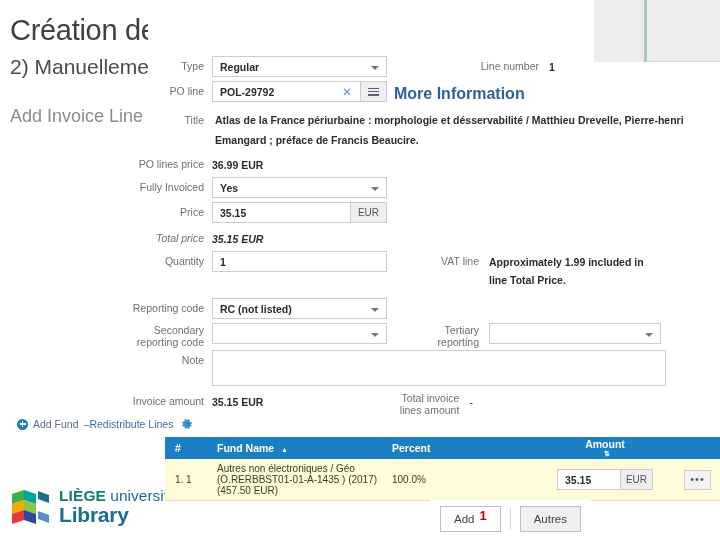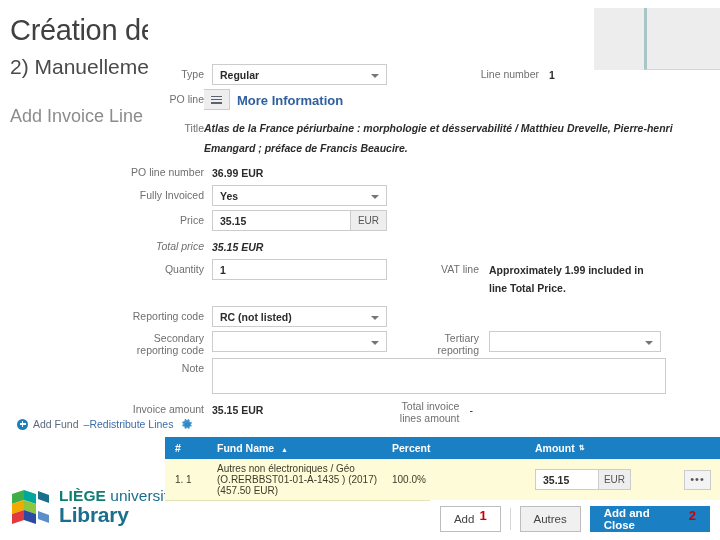--- a/index.html
+++ b/index.html
@@ -32,21 +32,21 @@
   .logo { position: absolute; left: 8px; top: 487px; display: flex; align-items: center; }
   .logo-mark { width: 44px; height: 40px; position: relative; margin-right: 7px; }
   .logo-text { line-height: 1.02; }
   .logo-l1 { font-size: 15.5px; }
   .logo-l1 b { color: #0f7d72; font-weight: 700; letter-spacing: .1px; }
   .logo-l1 span { color: #1b6f8c; font-weight: 400; }
   .logo-l2 { font-size: 21px; color: #1b6f8c; font-weight: 700; letter-spacing: -.2px; }
 
   
   .shot {
-    position: absolute; left: 148px; top: 8px;
+    position: absolute; left: 148px; top: 0px;
     width: 572px; height: 380px;
     background: #bef264;
   }
   .shot-bg {
     position: absolute; inset: 0;
     background: #ffffff;
   }
   .edge-top {
     position: absolute; right: 0; top: 0; width: 76px; height: 62px;
     background: #ededed; border-left: 3px solid #a9c6c6; border-bottom: 1px solid #c9d8d8;
@@ -95,21 +95,21 @@
     border-left: none; display: flex; align-items: center; justify-content: center;
   }
   .listbtn i {
     display: block; width: 11px; height: 8px; position: relative;
   }
   .listbtn i::before, .listbtn i::after {
     content: ""; position: absolute; left: 0; right: 0; height: 1.5px; background: #5a6470;
   }
   .listbtn i::before { top: 0; box-shadow: 0 3px 0 #5a6470; }
   .listbtn i::after { bottom: 0; }
-  .link { color: #2f5f9e; font-size: 13px; font-weight: 700; margin-left: 7px; padding-top: 4px; }
+  .link { color: #2f5f9e; font-size: 16px; font-weight: 700; margin-left: 7px; padding-top: 4px; }
 
   .titleval {
     font-size: 10.5px; color: #2b2b2b; font-weight: 700; line-height: 1.95;
     width: 470px;
   }
   .vatnote { font-size: 10.5px; color: #2b2b2b; font-weight: 700; line-height: 1.75; width: 160px; }
 
   .note-box { border: 1px solid #ccc; background: #fff; height: 36px; }
 
   
@@ -141,21 +141,21 @@
     background: #1b7fc4; color: #fff; font-size: 10.5px; font-weight: 700;
   }
   .trow {
     display: flex; align-items: center; min-height: 42px;
     background: #fdfbd8; border-bottom: 1px solid #e6e2b8;
     font-size: 10px; color: #3c3c28;
   }
   .c-num { width: 52px; padding-left: 10px; }
   .c-name { width: 175px; }
   .c-pct { width: 143px; }
-  .c-amt { width: 140px; display: flex; align-items: center; }
+  .c-amt { width: 140px; display: flex; align-items: center; flex-direction: column; }
   .c-act { width: 45px; display: flex; justify-content: center; }
   .amtfield {
     position: relative; width: 96px; height: 21px; border: 1px solid #ccc;
     background: #fff; display: flex; align-items: center; padding: 0 7px;
     font-size: 10.5px; font-weight: 700; color: #2b2b2b;
   }
   .dots {
     width: 27px; height: 20px; border: 1px solid #ccc; background: #f3f3f3;
     display: flex; align-items: center; justify-content: center;
     color: #555; font-size: 11px; letter-spacing: 1px; line-height: 1;
@@ -217,33 +217,37 @@
     <div class="field sel" style="width:175px; margin-left:8px;">
       <span>Regular</span>
       <span class="caret"></span>
     </div>
     <div class="lbl" style="width:110px; margin-left:42px;">Line number</div>
     <div class="val" style="margin-left:10px;">1</div>
   </div>
 
   <div class="row" style="left:0px; top:81px;">
     <div class="lbl" style="width:56px;">PO line</div>
+    <div class="field" style="width:149px; margin-left:8px;">
+      <span>POL-29792</span>
+      <span class="xbtn">✕</span>
+    </div>
     <div class="listbtn">
         <i></i>
       </div>
     <div class="link">More Information</div>
   </div>
 
   <div class="row" style="left:0px; top:110px;">
     <div class="lbl" style="width:56px;">Title</div>
-    <div class="titleval" style="margin-left:0;font-style:italic;">Atlas de la France périurbaine : morphologie et désservabilité / Matthieu Drevelle, Pierre-henri Emangard ; préface de Francis Beaucire.</div>
+    <div class="titleval" style="margin-left:11px;">Atlas de la France périurbaine : morphologie et désservabilité / Matthieu Drevelle, Pierre-henri Emangard ; préface de Francis Beaucire.</div>
   </div>
 
   <div class="row" style="left:0px; top:154px;">
-    <div class="lbl" style="width:80px; margin-left:-24px;">PO line number</div>
+    <div class="lbl" style="width:80px; margin-left:-24px;">PO lines price</div>
     <div class="val" style="margin-left:8px;">36.99 EUR</div>
   </div>
 
   <div class="row" style="left:0px; top:177px;">
     <div class="lbl" style="width:80px; margin-left:-24px;">Fully Invoiced</div>
     <div class="field sel" style="width:175px; margin-left:8px;">
       <span>Yes</span>
       <span class="caret"></span>
     </div>
   </div>
@@ -355,17 +359,13 @@
 
 <div class="footer">
   <div class="btn">
     <span>Add</span>
     <span class="anno">1</span>
   </div>
   <div class="sep"></div>
   <div class="btn grey">
     <span>Autres</span>
   </div>
-  <div class="btn primary">
-    <span>Add and Close</span>
-    <span class="anno">2</span>
-  </div>
 </div>
 
 </body></html>

